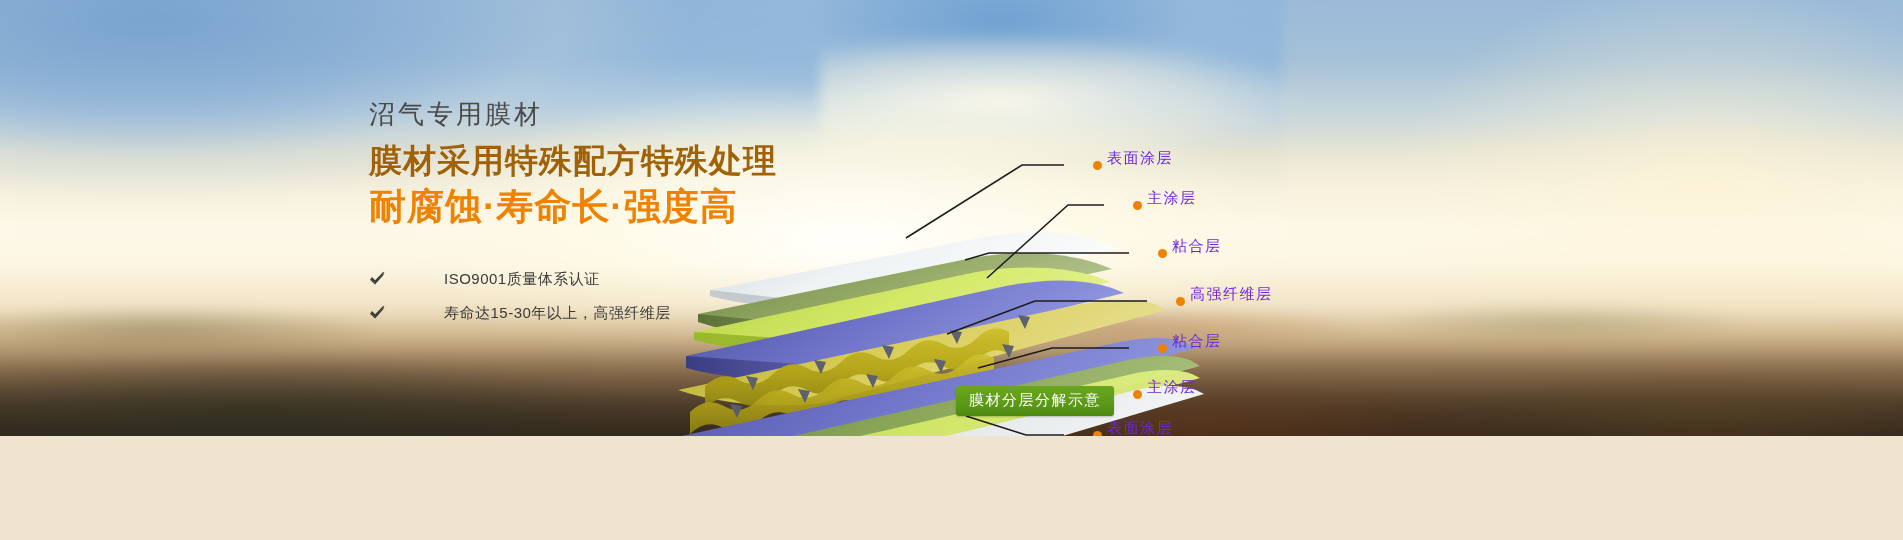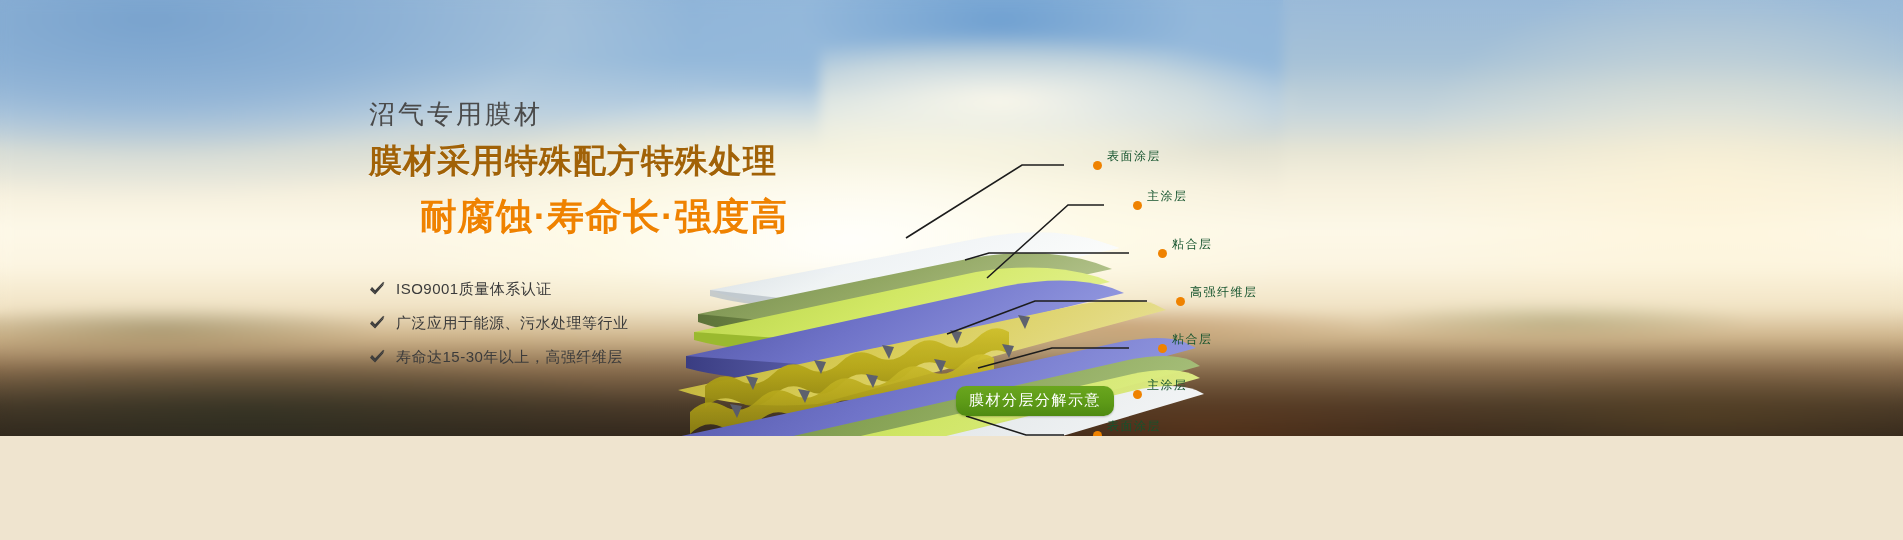--- a/index.html
+++ b/index.html
@@ -94,57 +94,56 @@
     margin-bottom:10px;
   }
   .head-main{
     font-size:33px; font-weight:bold; color:#a16207;
     letter-spacing:1px; line-height:1.25;
     text-shadow:0 1px 1px rgba(255,255,255,.55);
   }
   .head-accent{
     font-size:37px; font-weight:bold;
     letter-spacing:1px; line-height:1.30;
-    margin-top:12px;
+    margin-top:2px;
     text-shadow:0 1px 1px rgba(255,255,255,.55);
-    text-align:center;
   }
   .features{ margin-top:38px; }
   .feature-row{
     display:flex; align-items:center;
     margin-bottom:16px;
-    font-size:15px; color:#3b3b3b; letter-spacing:.5px;
+    font-size:15px; color:#3b3b3b; letter-spacing:.5px;gap:48px;
   }
   .check-icon{
     width:17px; height:17px; margin-right:10px; flex:0 0 auto;
     display:block;
   }
   .feature-text{ line-height:1.2; white-space:nowrap; }
 
   
   .diagram{
     position:absolute; left:650px; top:60px;
     width:1230px; height:480px;
   }
   .diagram svg{ display:block; }
 
   .badge{
     position:absolute; left:306px; top:326px;
     background:linear-gradient(to bottom,#6aa61e 0%,#5d9a17 55%,#4f8a12 100%);
     color:#ffffff; font-size:15px; letter-spacing:1.5px;
     padding:5px 13px 6px 13px;
-    border-radius:10px;
+    border-radius:3px;
     white-space:nowrap;
     box-shadow:0 1px 2px rgba(0,0,0,.22);
   }
 
   
   .callout{
     position:absolute;
-    font-size:12px; color:#14532d; letter-spacing:1.5px;
+    font-size:15px; color:#6d28d9; letter-spacing:1.5px;
     white-space:nowrap; line-height:1;
   }
 </style>
 </head>
 <body>
 
 <div class="banner">
 
   <div class="bg-base"></div>
   <div class="bg-sky-left"></div>
@@ -164,27 +163,20 @@
     <div class="head-accent" id="headline-accent" style="color: rgb(239, 130, 0);">耐腐蚀·寿命长·强度高</div>
 
     <div class="features" id="feature-list">
 
     <div class="feature-row">
           <svg class="check-icon" viewBox="0 0 20 20">
             <path d="M2.5 9.8 L6.8 14.6 L18.2 2.6 L16.6 6.6 L7.1 17.2 L1.2 11.4 Z" fill="#3b3b3b"></path>
             <path d="M3.6 8.2 L7.2 12.2 L16.8 2.0 L17.6 3.0 L7.3 15.4 L2.2 9.6 Z" fill="#3b3b3b"></path>
           </svg>
           <span class="feature-text">ISO9001质量体系认证</span>
-        </div>
-        <div class="feature-row">
-          <svg class="check-icon" viewBox="0 0 20 20">
-            <path d="M2.5 9.8 L6.8 14.6 L18.2 2.6 L16.6 6.6 L7.1 17.2 L1.2 11.4 Z" fill="#3b3b3b"></path>
-            <path d="M3.6 8.2 L7.2 12.2 L16.8 2.0 L17.6 3.0 L7.3 15.4 L2.2 9.6 Z" fill="#3b3b3b"></path>
-          </svg>
-          <span class="feature-text">广泛应用于能源、污水处理等行业</span>
         </div>
         <div class="feature-row">
           <svg class="check-icon" viewBox="0 0 20 20">
             <path d="M2.5 9.8 L6.8 14.6 L18.2 2.6 L16.6 6.6 L7.1 17.2 L1.2 11.4 Z" fill="#3b3b3b"></path>
             <path d="M3.6 8.2 L7.2 12.2 L16.8 2.0 L17.6 3.0 L7.3 15.4 L2.2 9.6 Z" fill="#3b3b3b"></path>
           </svg>
           <span class="feature-text">寿命达15-30年以上，高强纤维层</span>
         </div>
       </div>
   </div>

